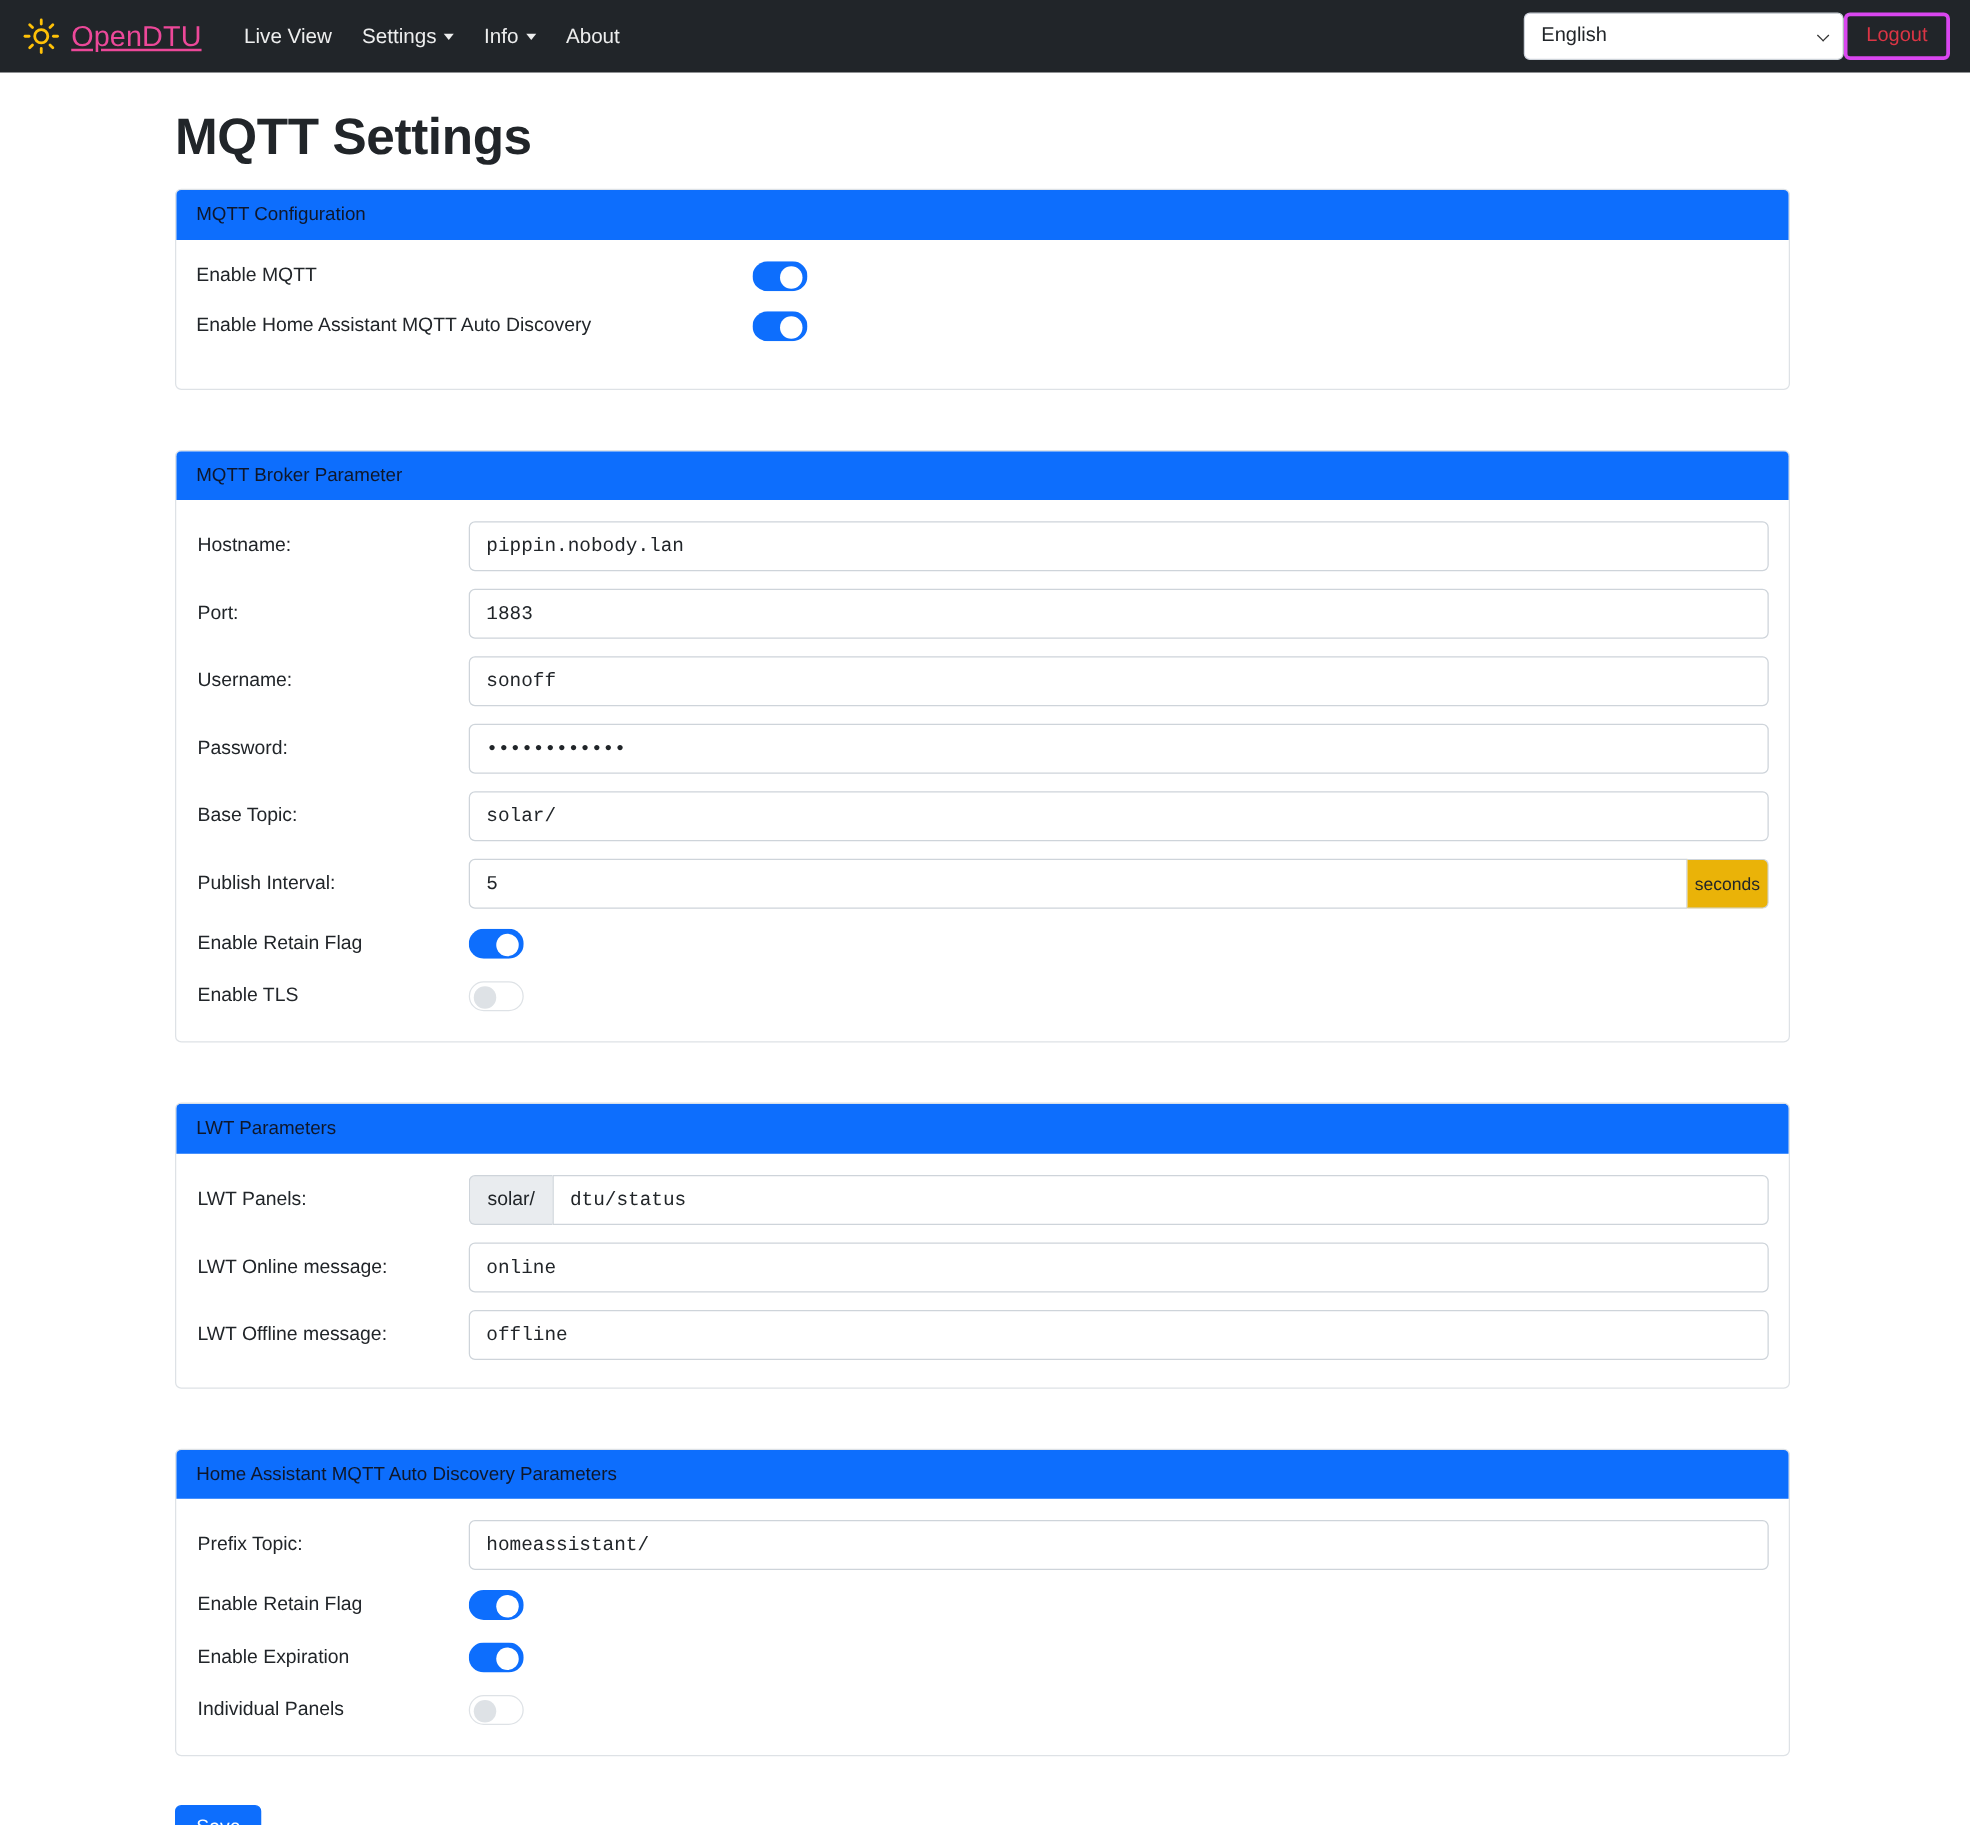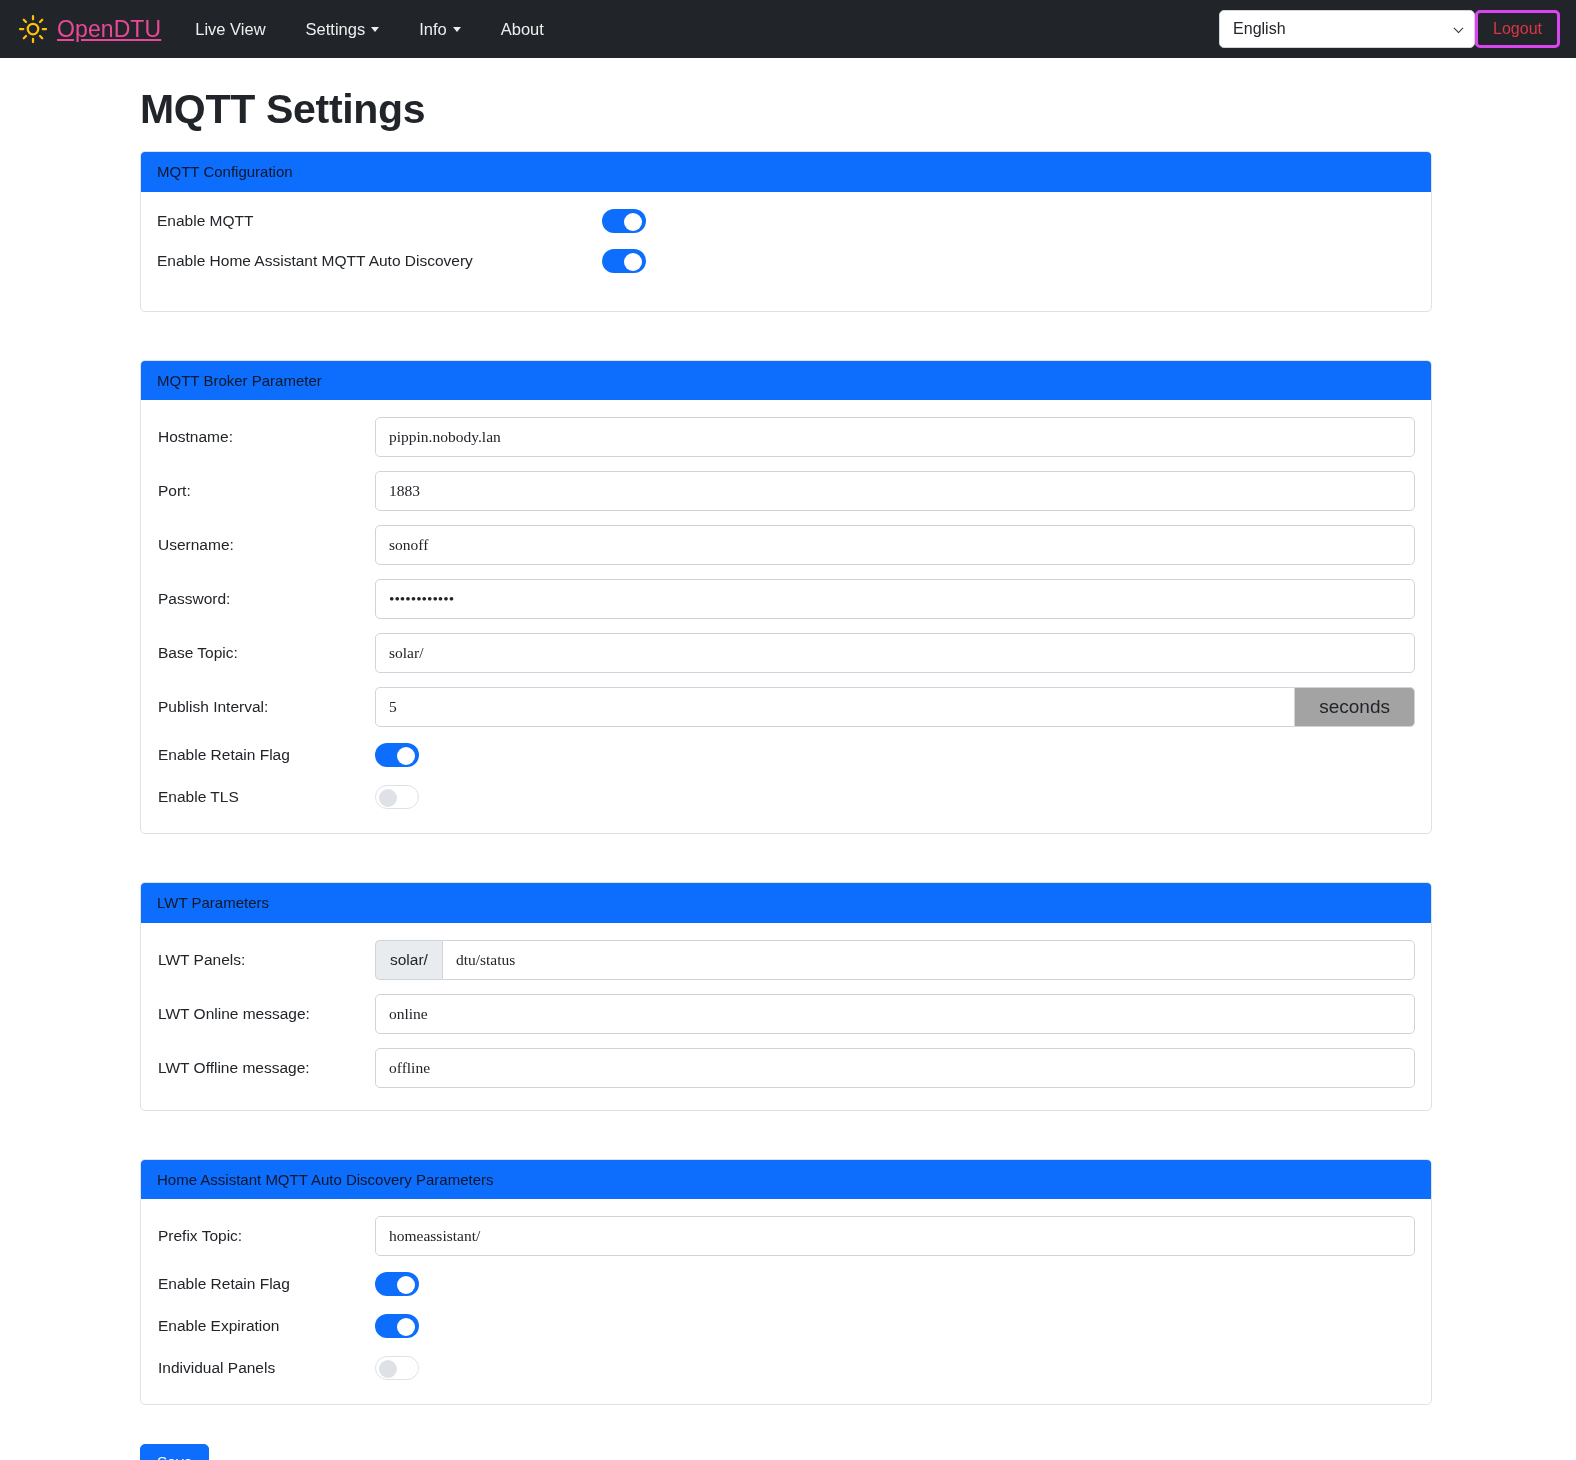--- a/index.html
+++ b/index.html
@@ -23,21 +23,21 @@
     display: flex;
     align-items: center;
     gap: 9px;
     font-size: 23px;
     font-weight: 400;
     color: #ec4899;
     margin-right: 22px;
     letter-spacing: .1px;
   }
   .sun-icon { width: 30px; height: 30px; display: block; }
-  .nav-links { display: flex; align-items: center; gap: 16px; }
+  .nav-links { display: flex; align-items: center; gap: 0; }
   .nav-link {
     color: rgba(255,255,255,.92);
     font-size: 16.5px;
     padding: 6px 12px;
     text-decoration: none;
     white-space: nowrap;
     display: flex;
     align-items: center;
     gap: 5px;
   }
@@ -129,36 +129,36 @@
   }
   .ctrl { flex: 1; display: flex; align-items: stretch; }
   .form-input {
     flex: 1;
     height: 40px;
     border: 1px solid #ced4da;
     border-radius: 5px;
     padding: 6px 13px;
     font-size: 15.5px;
     color: #212529;
-    font-family: Liberation Serif, serif;
+    font-family: Liberation Mono, monospace;
     background: #fff;
     outline: none;
     min-width: 0;
   }
   .input-group { display: flex; flex: 1; }
   .input-group .form-input { border-radius: 5px 0 0 5px; }
   .input-group .addon-right {
     border: 1px solid #ced4da;
     border-left: none;
     border-radius: 0 5px 5px 0;
-    background: #a3a3a3;
-    font-size: 19px;
-    display: flex;
-    align-items: center;
-    padding: 0 24px;
+    background: #eab308;
+    font-size: 14px;
+    display: flex;
+    align-items: center;
+    padding: 0 6px;
     color: #212529;
     white-space: nowrap;
   }
   .input-group .addon-left {
     border: 1px solid #ced4da;
     border-right: none;
     border-radius: 5px 0 0 5px;
     background: #e9ecef;
     font-size: 15.5px;
     display: flex;

